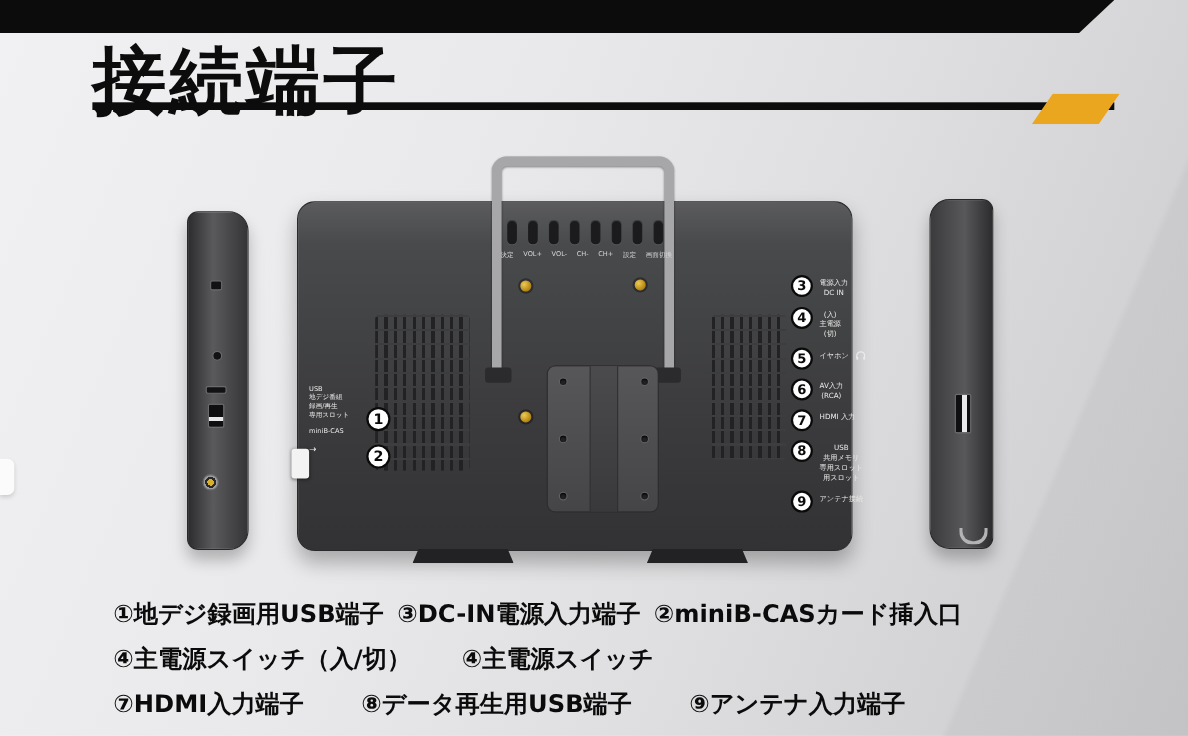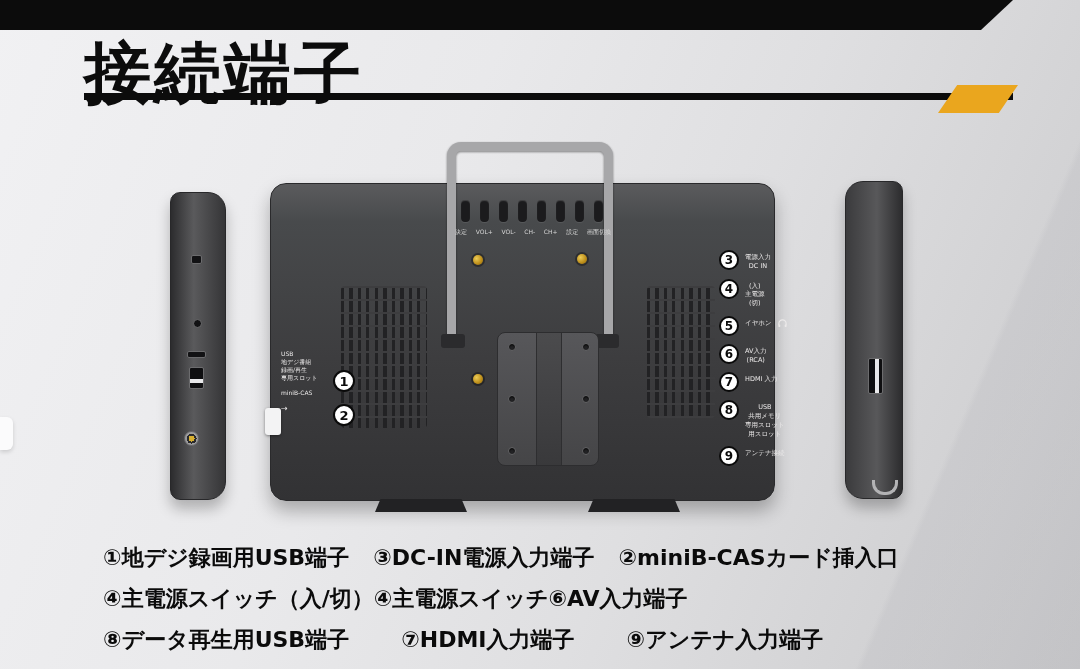--- a/index.html
+++ b/index.html
@@ -74,21 +74,21 @@
   .sideR { position:absolute; left:845px; top:181px; width:58px; height:318px;
     background:linear-gradient(270deg,#2c2c2e,#58585a 45%,#3b3b3d);
     border-radius:18px 10px 10px 18px; border:1px solid #28282a; box-shadow:0 9px 14px rgba(0,0,0,.25); }
   .port { position:absolute; background:#121214; border:1px solid #6c6c6e; }
   .wire { position:absolute; left:26px; top:298px; width:26px; height:15px;
     border:3px solid #b3b3b5; border-top:none; border-radius:0 0 12px 12px; }
 
   
   .legend { position:absolute; left:103px; top:543px; color:#0b0b0b; font-weight:bold; font-size:22px; }
   .legend-row { display:flex; margin-bottom:11px; white-space:nowrap; }
-  .legend-row.g1 { gap:24px; } .legend-row.g2 { } .legend-row.g3 { gap:52px; }
+  .legend-row.g1 { gap:12px; } .legend-row.g2 { gap:46px; } .legend-row.g3 { gap:52px; }
 </style>
 </head>
 <body>
 
 <div class="page">
 
   <div class="banner"></div>
   <h1 class="title">接続端子</h1>
   <div class="underline"></div>
   <div class="accent"></div>
@@ -211,22 +211,21 @@
 
   <div class="legend">
     <div class="legend-row g1">
       <span>①地デジ録画用USB端子</span>
       <span>③DC-IN電源入力端子</span>
       <span>②miniB-CASカード挿入口</span>
     </div>
     <div class="legend-row g2">
       <span>④主電源スイッチ（入/切）</span>
       <span>④主電源スイッチ</span>
-      <span>⑥AV入力端子</span>
     </div>
     <div class="legend-row g3">
+      <span>⑦HDMI入力端子</span>
       <span>⑧データ再生用USB端子</span>
-      <span>⑦HDMI入力端子</span>
       <span>⑨アンテナ入力端子</span>
     </div>
   </div>
 
 </div>
 
 </body></html>

